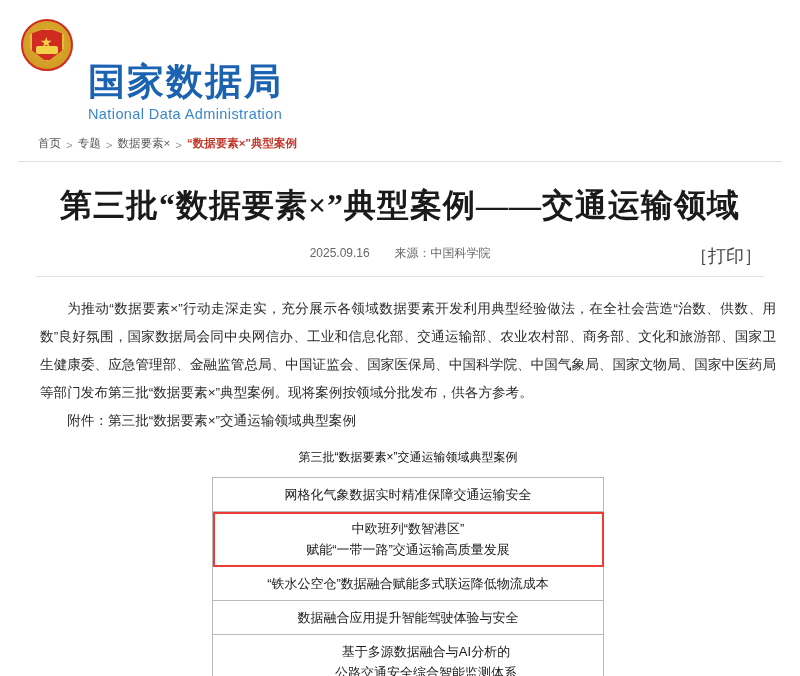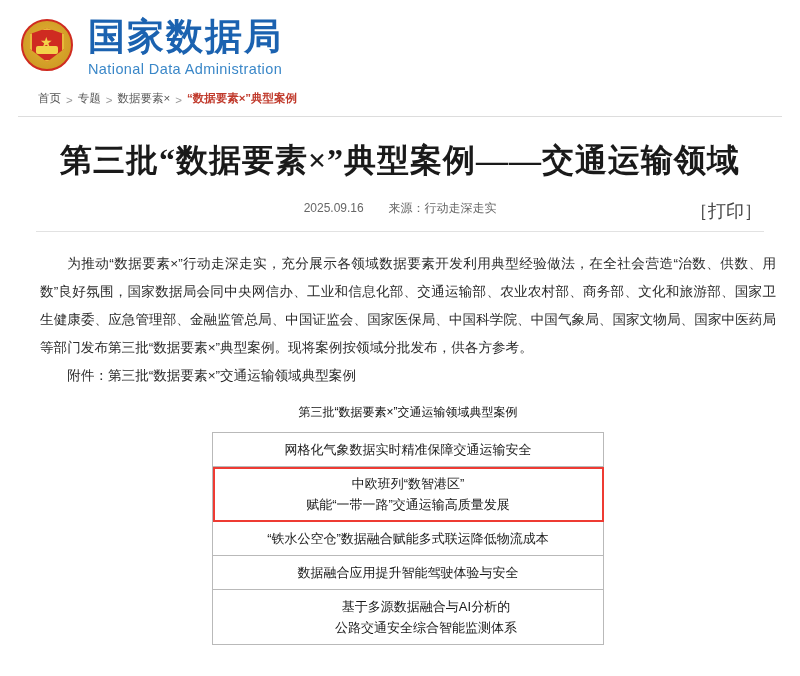--- a/index.html
+++ b/index.html
@@ -57,20 +57,21 @@
     border-radius: 2px;
   }
   .titleblock { padding-top: 2px; }
   .org-cn {
     font-family: "Liberation Serif", serif;
     font-weight: bold;
     font-size: 37px;
     line-height: 42px;
     color: #1b62b0;
     letter-spacing: 2px;
+    margin-top: 45px;
   }
   .org-en {
     font-size: 14.5px;
     color: #3a87c8;
     letter-spacing: 0.4px;
     margin-top: 3px;
   }
 
   
   .breadcrumb {
@@ -189,21 +190,21 @@
     <span class="current">“数据要素×”典型案例</span>
   </div>
 
   <div class="rule"></div>
 
   <h1 class="article-title">第三批“数据要素×”典型案例——交通运输领域</h1>
 
   <div class="meta">
     <span>2025.09.16</span>
     <span class="sp"></span>
-    <span>来源：行动走深走实</span>
+    <span>来源：中国科学院</span>
     <span class="print">［打印］</span>
   </div>
 
   <div class="divider"></div>
 
   <div class="body">
     <p class="indent2">为推动“数据要素×”行动走深走实，充分展示各领域数据要素开发利用典型经验做法，在全社会营造“治数、供数、用数”良好氛围，国家数据局会同中央网信办、工业和信息化部、交通运输部、农业农村部、商务部、文化和旅游部、国家卫生健康委、应急管理部、金融监管总局、中国证监会、国家医保局、中国科学院、中国气象局、国家文物局、国家中医药局等部门发布第三批“数据要素×”典型案例。现将案例按领域分批发布，供各方参考。</p>
     <p class="indent2">附件：第三批“数据要素×”交通运输领域典型案例</p>
 
     <div class="tbl-title">第三批“数据要素×”交通运输领域典型案例</div>

